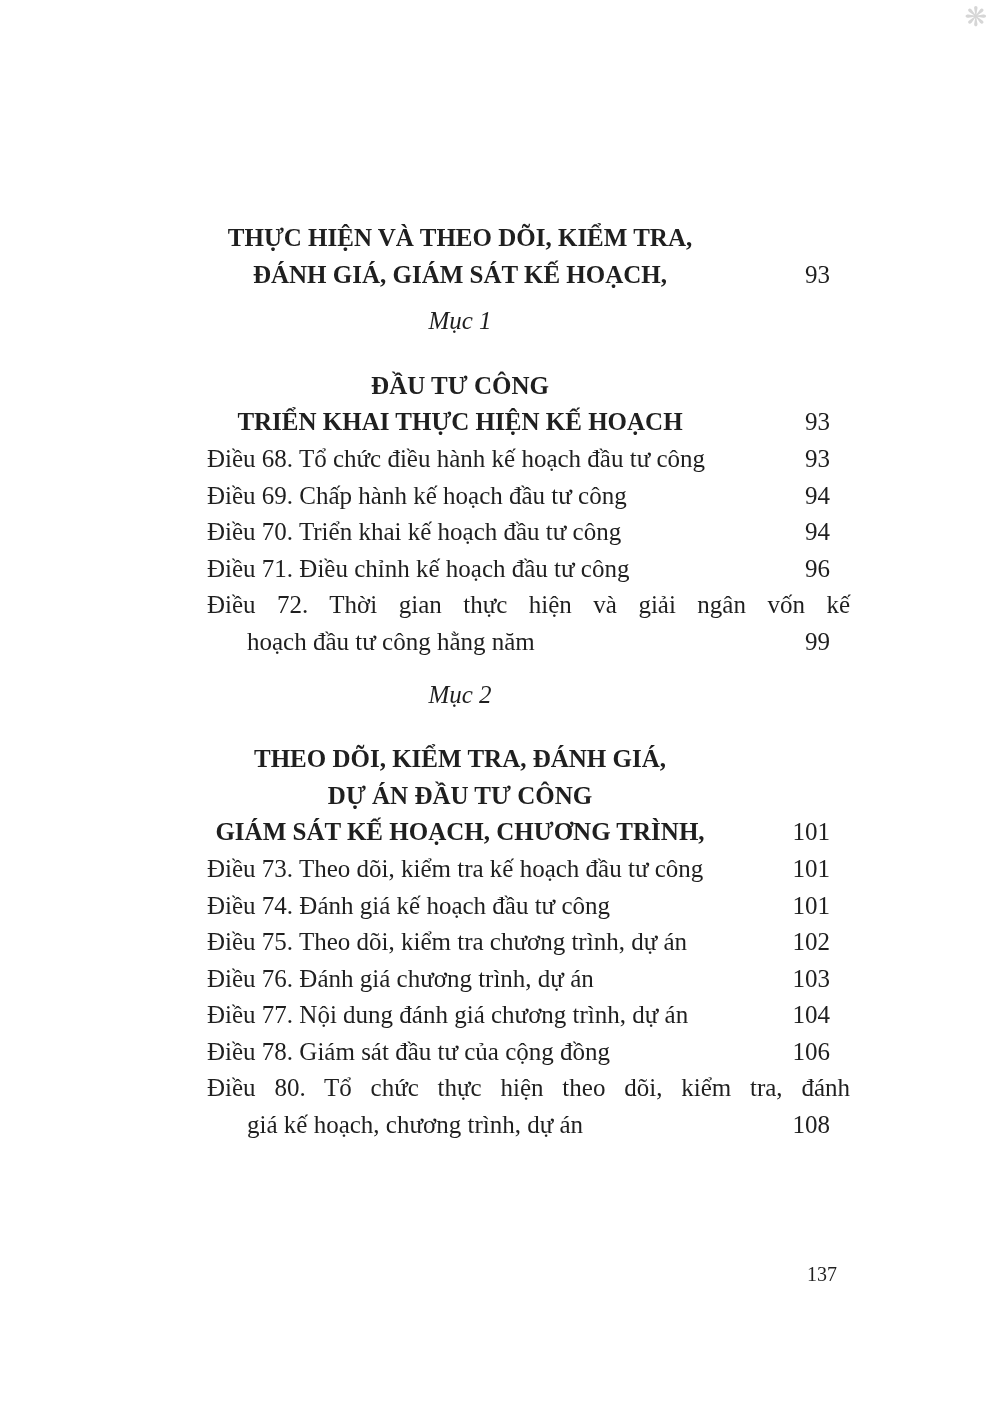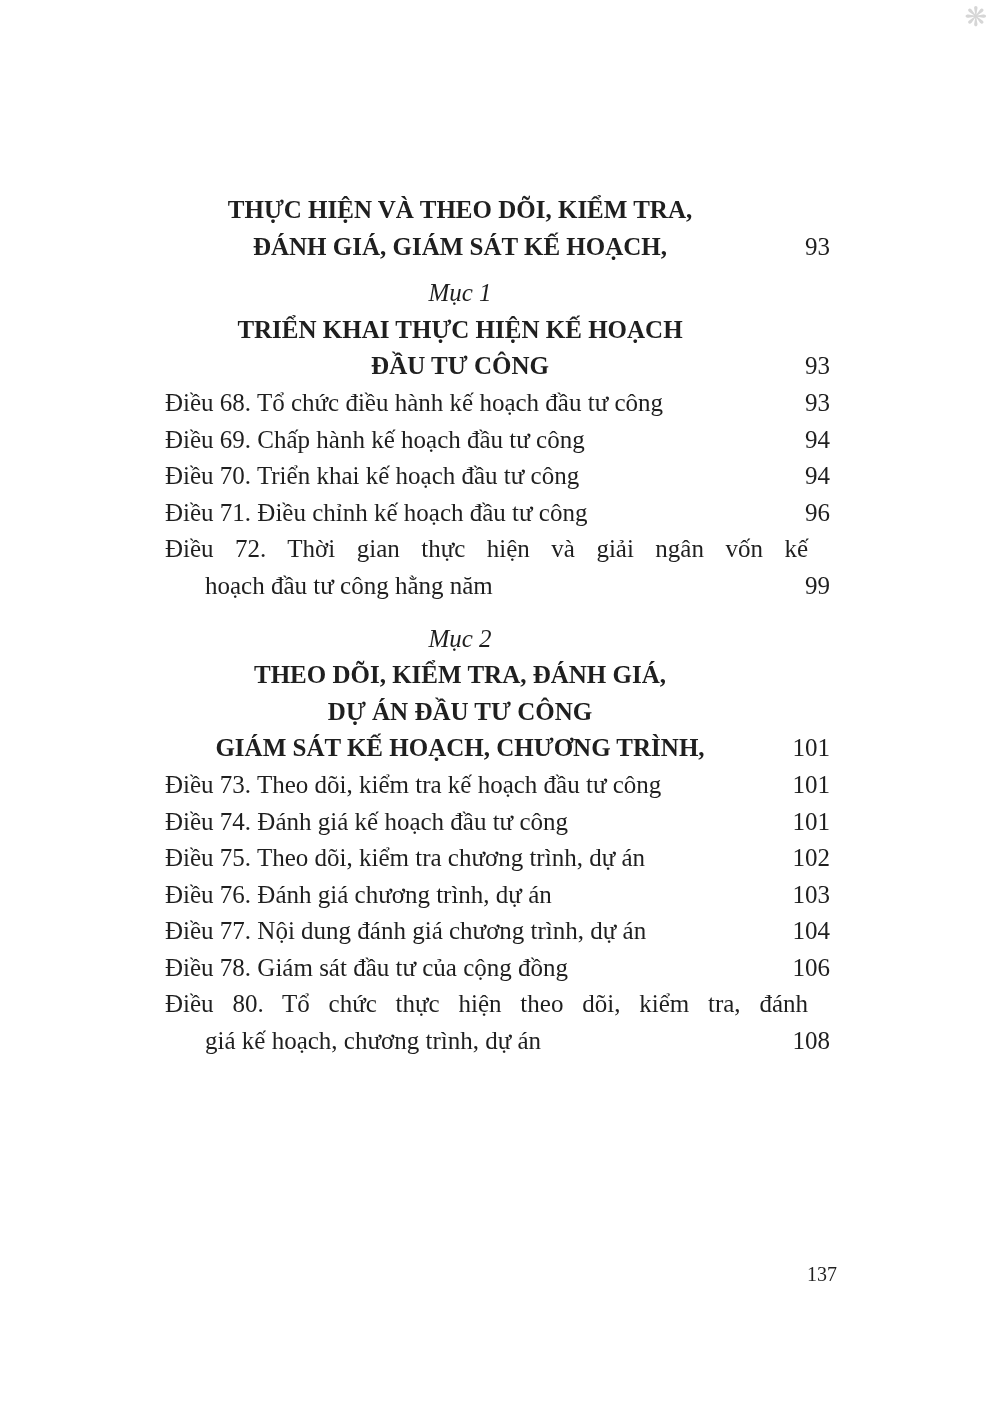--- a/index.html
+++ b/index.html
@@ -38,28 +38,30 @@
   }
   .label-italic {
     width: 590px;
     text-align: center;
     font-style: italic;
   }
   .head-wrap {
     width: 590px;
     text-align: center;
     font-weight: bold;
+    margin-top: 28px;
   }
   .sec1 { margin-top: 10px; }
   .sec2 { margin-top: 16px; }
   .entry {
     position: relative;
   }
   .entry-text {
     width: 643px;
+    margin-left: 42px;
   }
   .eline { white-space: nowrap; }
   .eline.j {
     white-space: normal;
     text-align: justify;
     text-align-last: justify;
     width: 643px;
   }
   .eline.cont {
     padding-left: 40px;
@@ -90,22 +92,22 @@
       <div class="block chapter">
         <div class="head-wrap">
           <div class="head-line">THỰC HIỆN VÀ THEO DÕI, KIỂM TRA,</div>
           <div class="head-line">ĐÁNH GIÁ, GIÁM SÁT KẾ HOẠCH,</div>
         </div>
         <span class="pagenum">93</span>
       </div>
       <div class="block section-head sec1">
         <div class="label-italic">Mục 1</div>
         <div class="head-wrap">
+          <div class="head-line">ĐẦU TƯ CÔNG</div>
           <div class="head-line">TRIỂN KHAI THỰC HIỆN KẾ HOẠCH</div>
-          <div class="head-line">ĐẦU TƯ CÔNG</div>
         </div>
         <span class="pagenum">93</span>
       </div>
       <div class="entry">
         <div class="entry-text">
           <div class="eline">Điều 68. Tổ chức điều hành kế hoạch đầu tư công</div>
         </div>
         <span class="pagenum">93</span>
       </div>
       <div class="entry">

